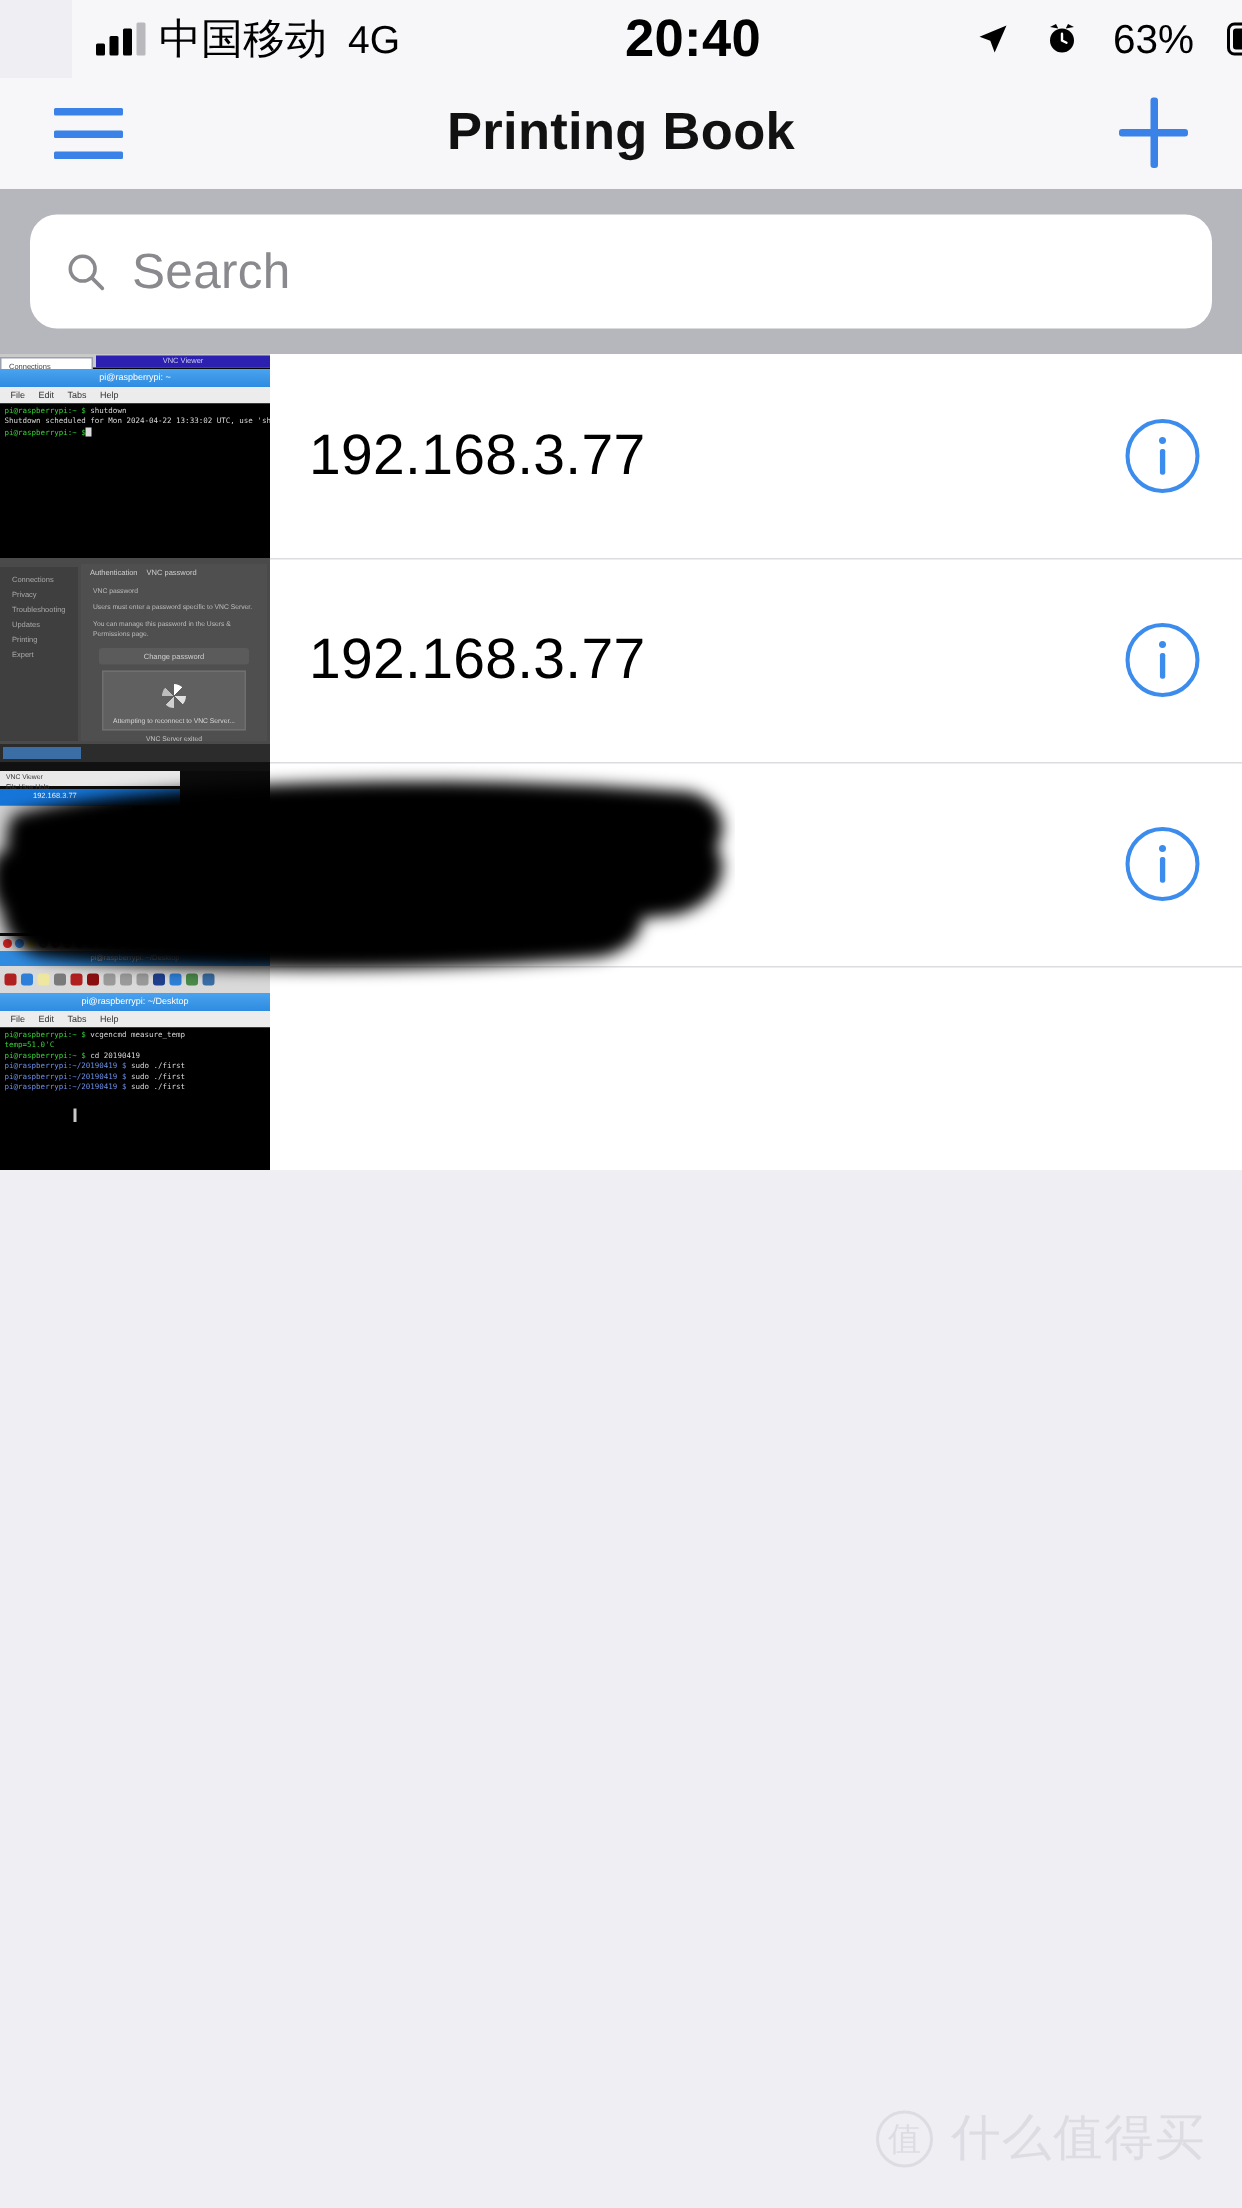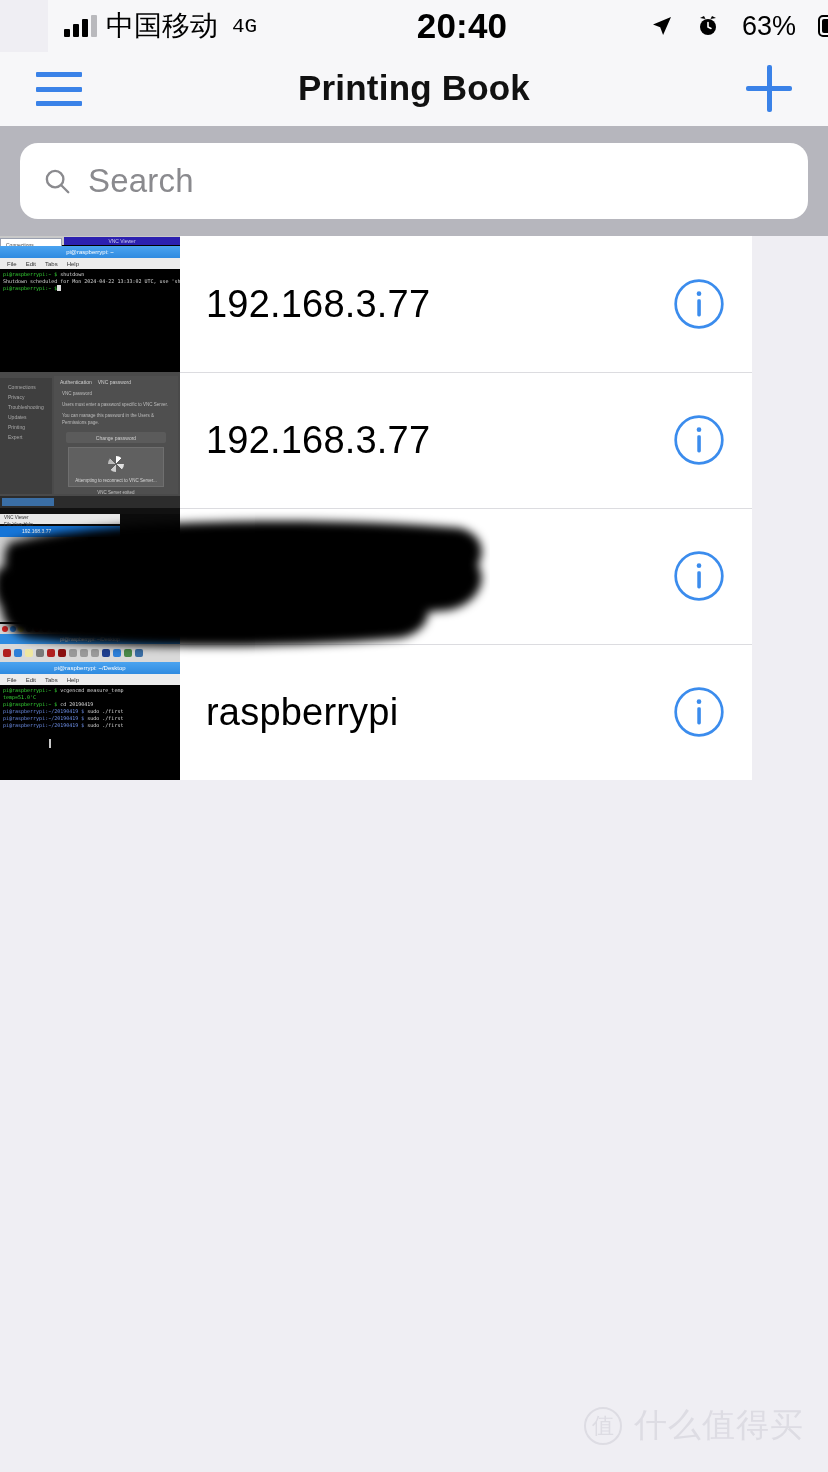--- a/index.html
+++ b/index.html
@@ -66,21 +66,21 @@
     display: block;
     width: 6px;
     background: #000;
     border-radius: 1px;
   }
   .signal i:nth-child(1) { height: 8px; }
   .signal i:nth-child(2) { height: 13px; }
   .signal i:nth-child(3) { height: 18px; }
   .signal i:nth-child(4) { height: 22px; background: #b9b9bd; }
   .carrier { font-size: 28px; font-weight: 500; letter-spacing: 0; }
-  .netlabel { font-size: 21px; font-weight: 500; margin-left: 5px; font-family: Liberation Mono, monospace; }
+  .netlabel { font-size: 26px; font-weight: 500; margin-left: 5px; }
   .loc-arrow {
     width: 24px; height: 24px;
     display: block;
   }
   .alarm {
     width: 24px; height: 24px;
     display: block;
   }
   .batt-pct { font-size: 27px; font-weight: 500; }
   .battery {
@@ -199,21 +199,21 @@
   .search-placeholder {
     font-size: 33px;
     color: #8a8a8e;
     letter-spacing: 0.2px;
   }
 
   
   .list {
     position: absolute;
     top: 236px; left: 0;
-    width: 752px;
+    width: 828px;
     background: #ffffff;
   }
   .row {
     position: relative;
     height: 136px;
     background: #ffffff;
     display: flex;
     align-items: stretch;
     cursor: pointer;
   }
@@ -673,28 +673,20 @@
             <div><span class="p">pi@raspberrypi:~ $</span><span class="w"> vcgencmd measure_temp</span></div>
             <div><span class="p">temp=51.0'C</span></div>
             <div><span class="p">pi@raspberrypi:~ $</span><span class="w"> cd 20190419</span></div>
             <div><span class="d">pi@raspberrypi:~/20190419 $</span><span class="w"> sudo ./first</span></div>
             <div><span class="d">pi@raspberrypi:~/20190419 $</span><span class="w"> sudo ./first</span></div>
             <div><span class="d">pi@raspberrypi:~/20190419 $</span><span class="w"> sudo ./first</span></div>
             <div><span class="caret"></span></div>
           </div>
         </div>
       </div>
-      <div class="row-body">
-        <span class="row-label">raspberrypi</span>
-        <svg class="info-btn" viewBox="0 0 44 44">
-          <circle cx="22" cy="22" r="19" fill="none" stroke="#3b8ced" stroke-width="2.2"></circle>
-          <circle cx="22" cy="13.6" r="1.9" fill="#3b8ced"></circle>
-          <rect x="20.6" y="18.2" width="2.9" height="14" rx="1.2" fill="#3b8ced"></rect>
-        </svg>
-      </div>
     </div>
 
   </div>
 
   <svg class="redaction" viewBox="0 0 500 160">
     <defs>
       <filter id="blurme" x="-20%" y="-20%" width="150%" height="150%">
         <feGaussianBlur stdDeviation="5"></feGaussianBlur>
       </filter>
     </defs>

